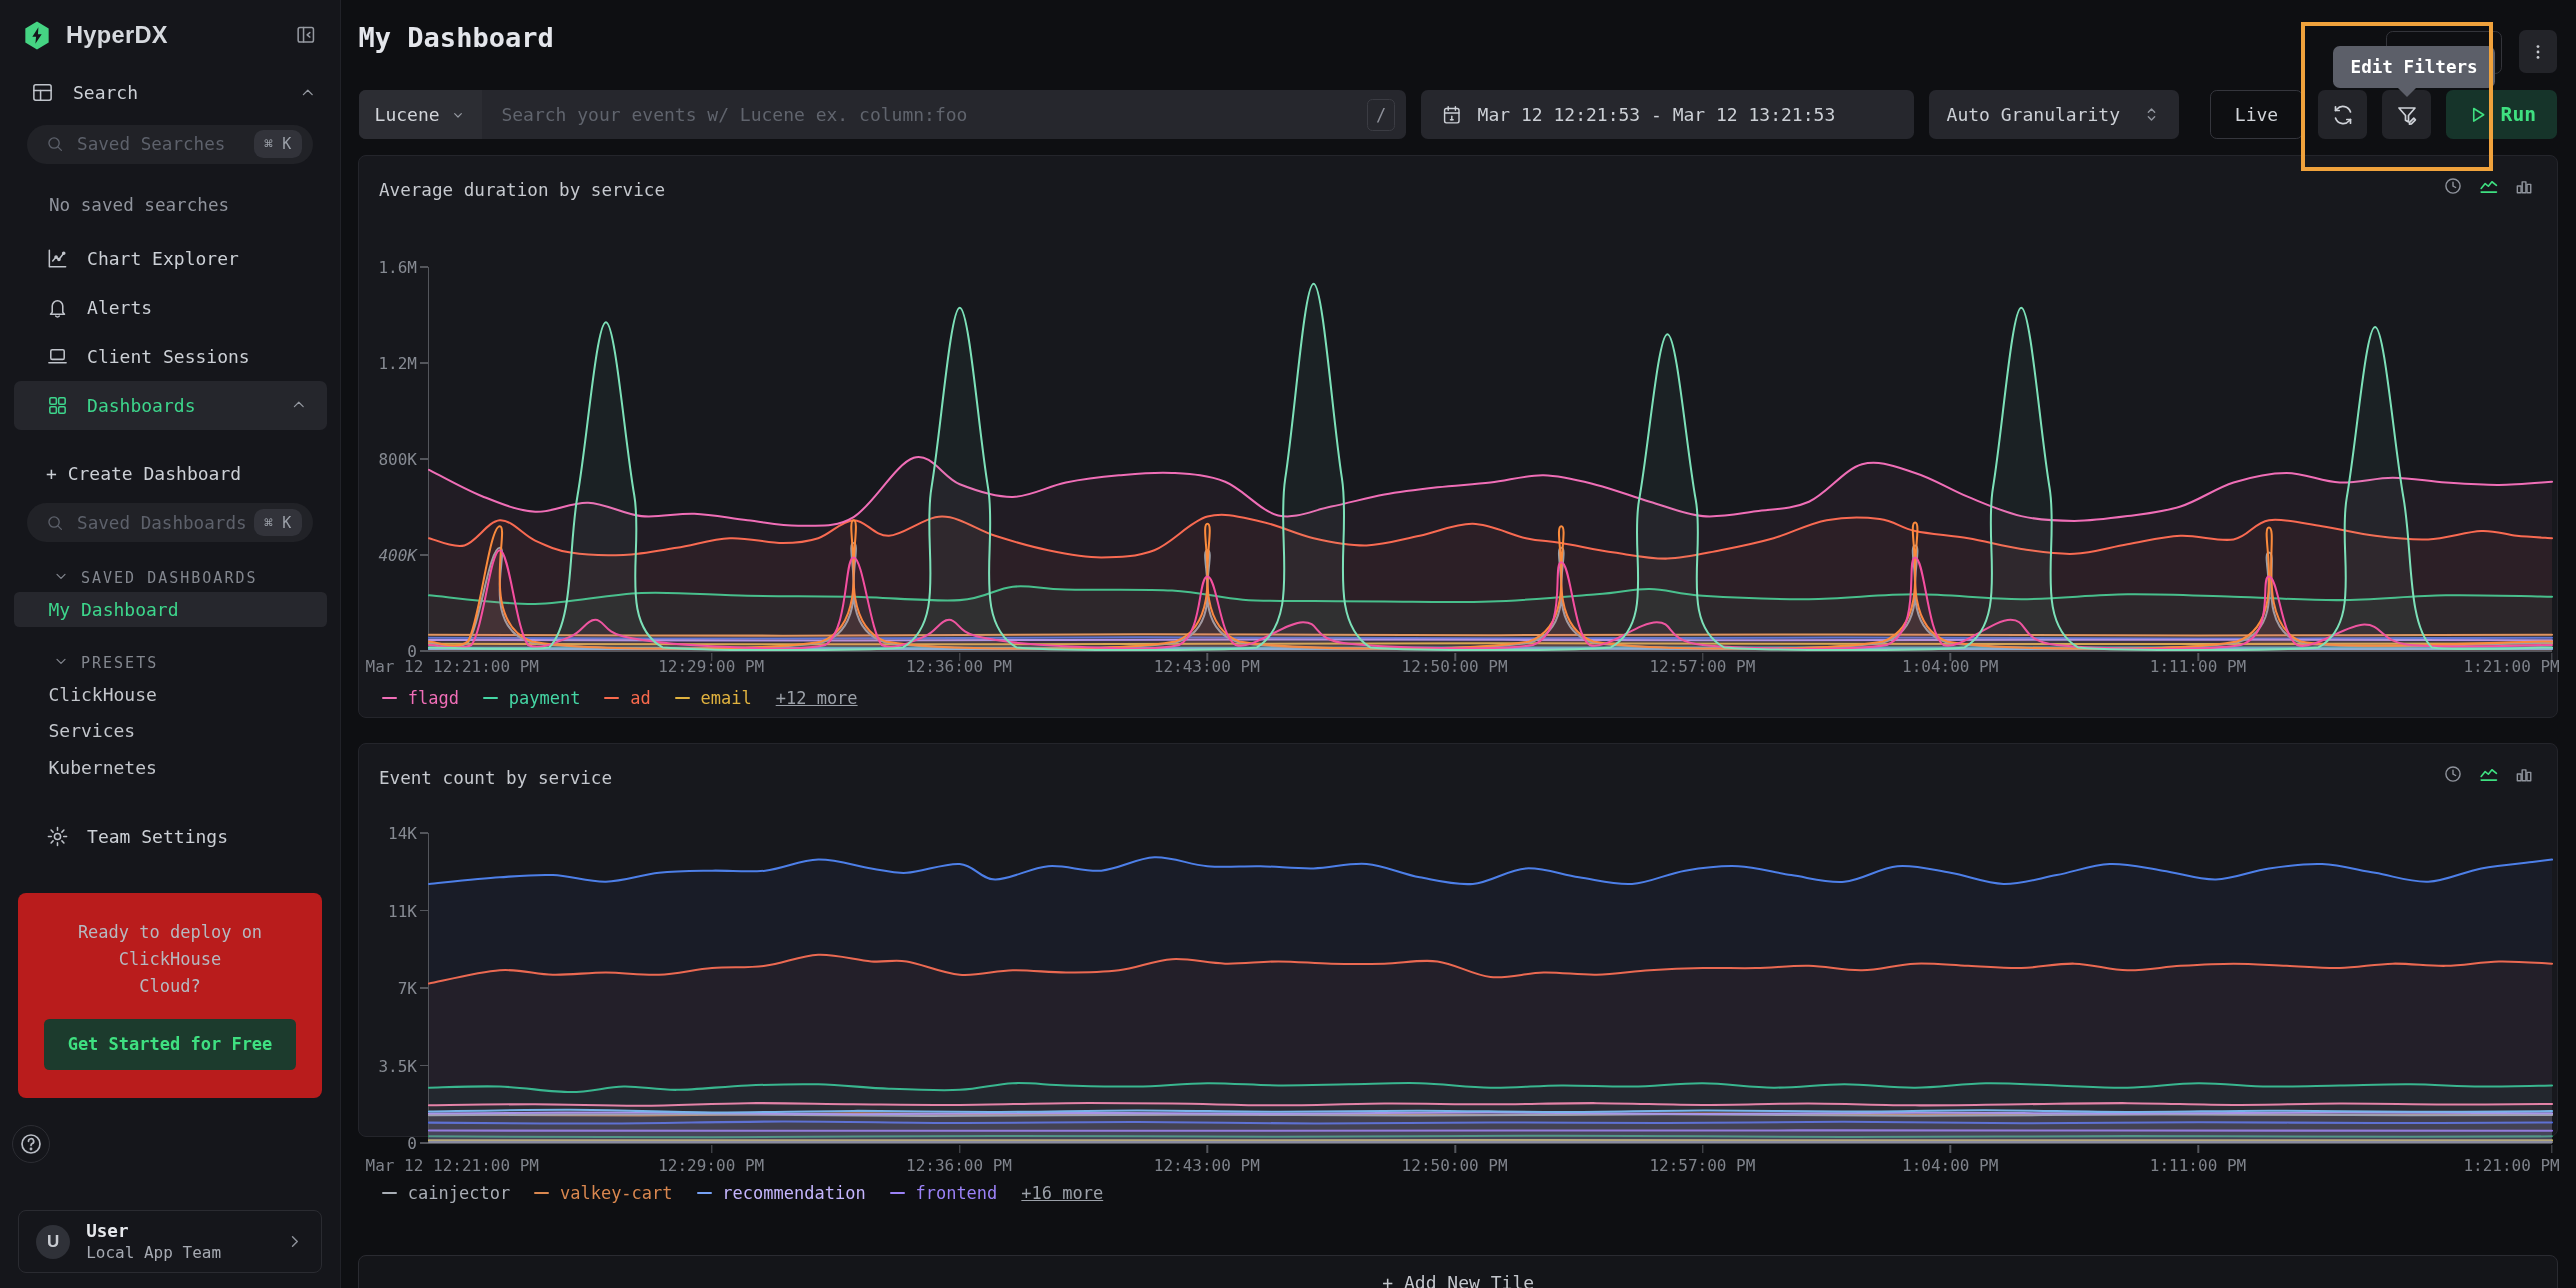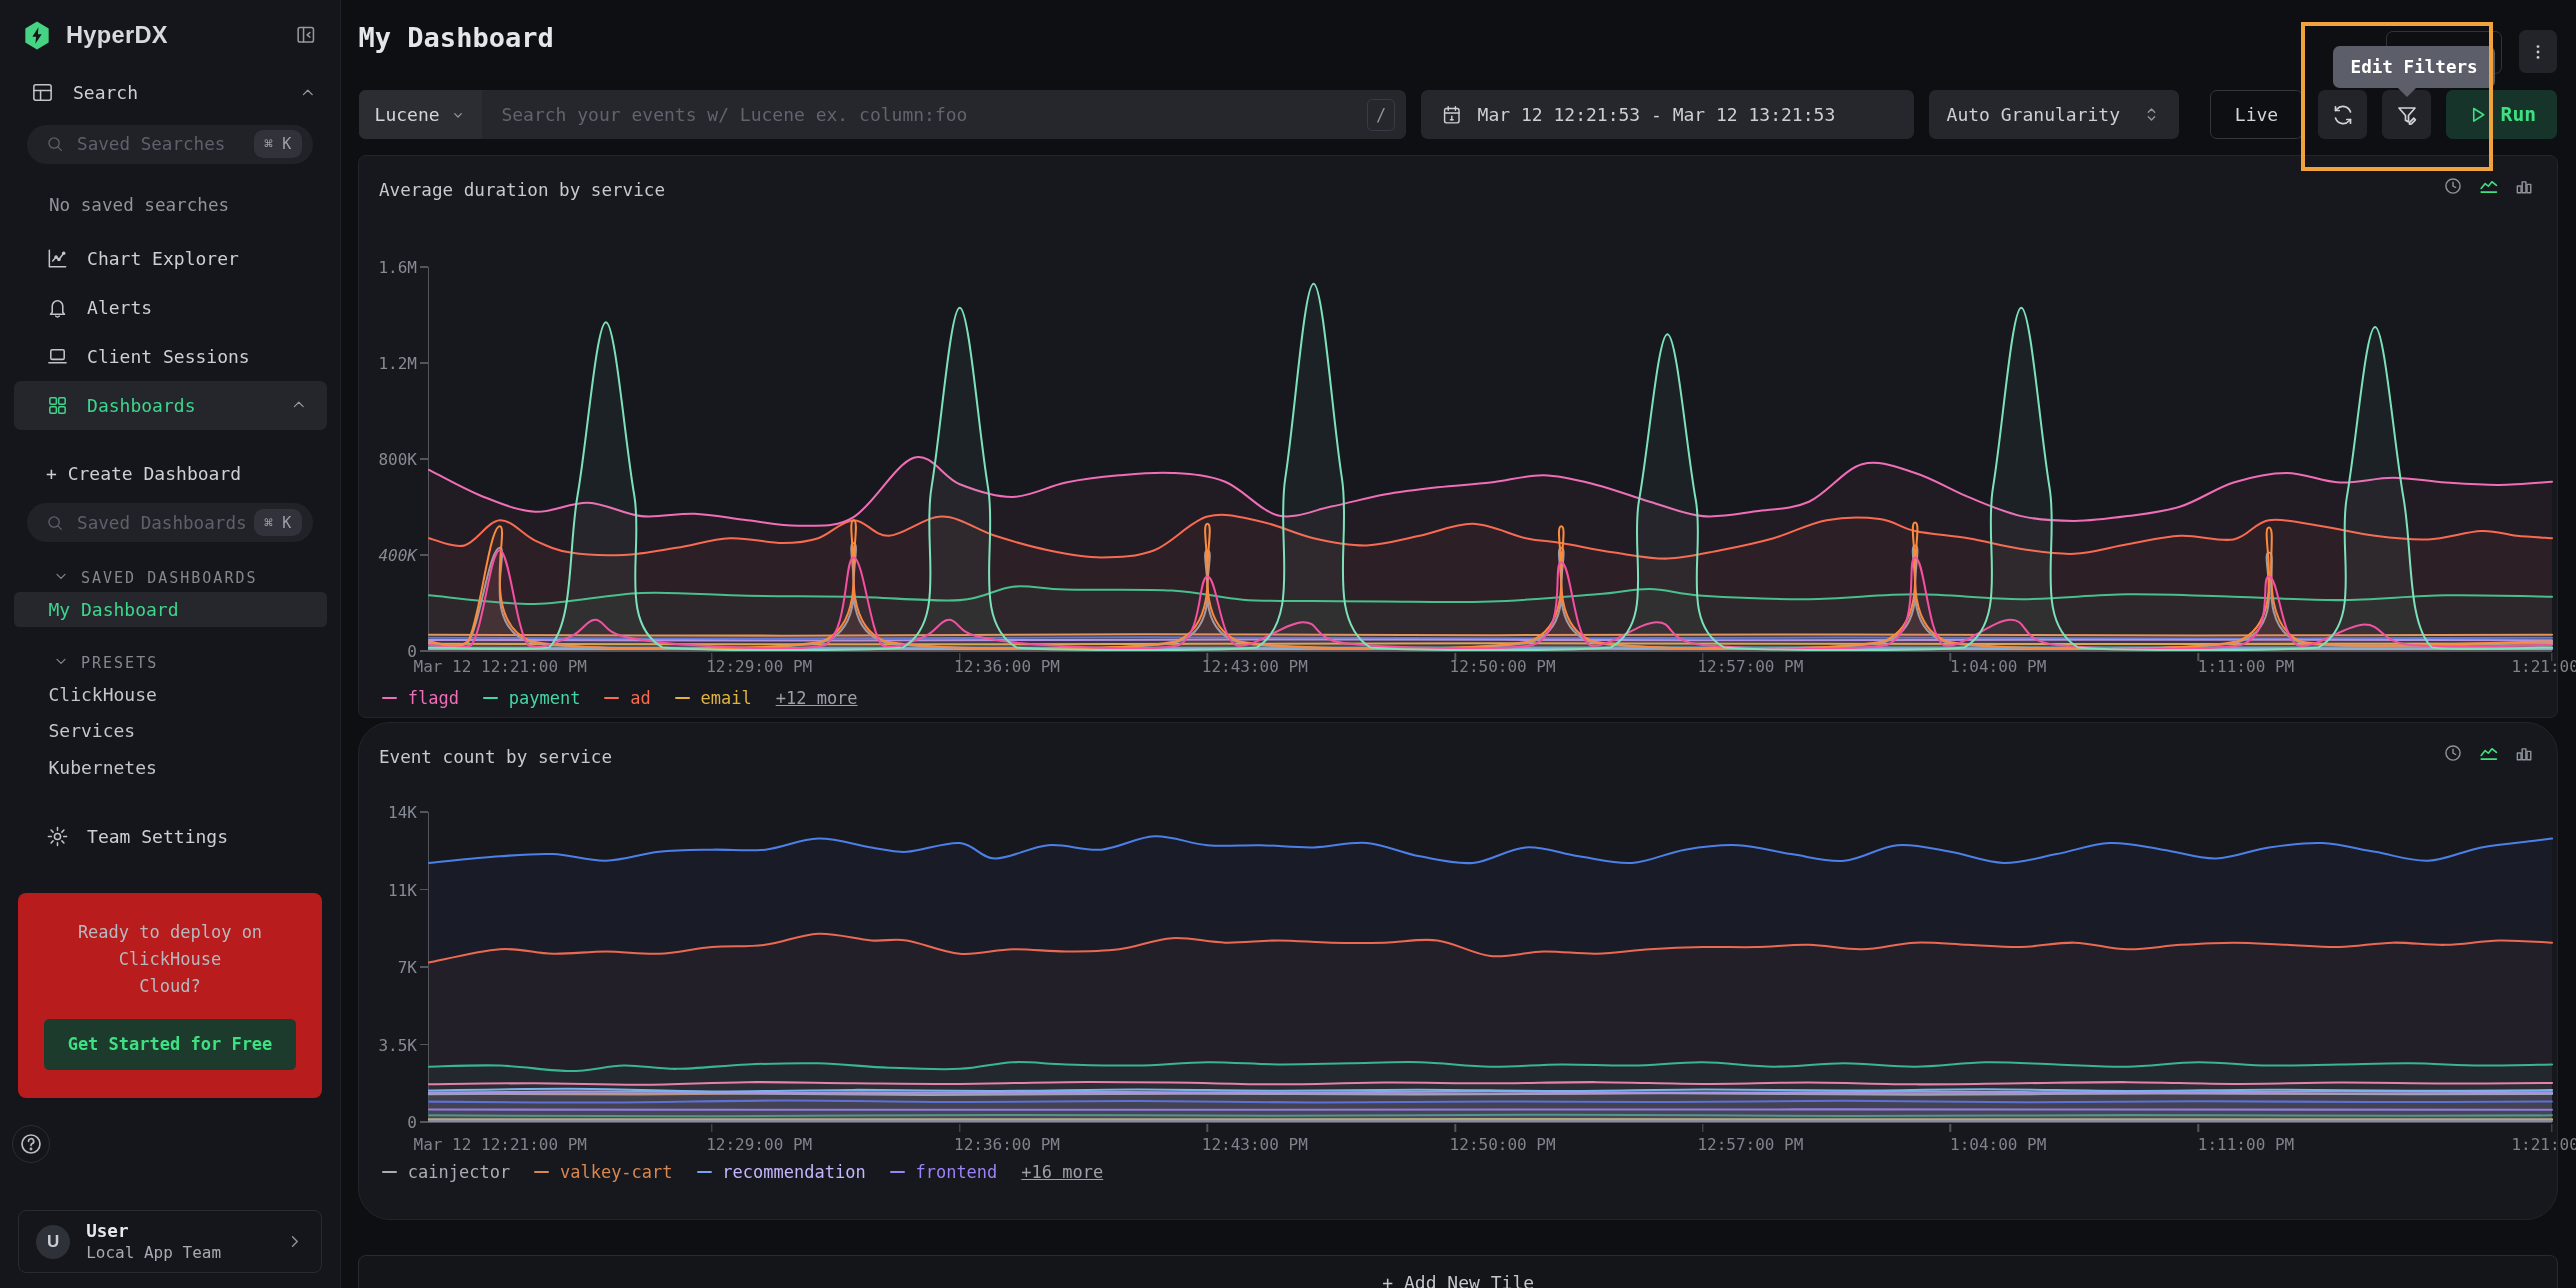--- a/index.html
+++ b/index.html
@@ -99,39 +99,39 @@
   .tooltip { position:absolute; left:1992px; top:46px; height:42px; padding:0 17.6px;
     background:#5c5f69; border-radius:6.8px; display:flex; align-items:center;
     font-size:17.6px; font-weight:bold; color:#ffffff; z-index:30; }
   .tooltip:after { content:""; position:absolute; left:65px; top:100%;
     border:9.5px solid transparent; border-top-color:#5c5f69; border-bottom-width:0; }
 
   
   .card { position:absolute; left:17px; right:17.6px; background:#17181d;
     border:1.4px solid #24252b; border-radius:8px; }
   .card1 { top:155px; height:563px; }
-  .card2 { top:722px; height:498px;border-radius:32px; }
+  .card2 { top:743px; height:394px; }
   .card-title { position:absolute; left:20px; top:24px; font-size:17.6px; color:#c6c9cf; }
   .card-icons { position:absolute; right:23px; top:19px; display:flex; gap:15px;
     align-items:center; }
   .card-icons > span { display:flex; cursor:pointer; }
   .plot { position:absolute; left:69px; right:5.4px; border-left:1.4px solid #54565c;
     border-bottom:1.4px solid #54565c; }
   .card1 .plot { top:111px; height:385px; }
   .card2 .plot { top:89px; height:311px; }
   .plot svg { position:absolute; inset:0; width:100%; height:100%; overflow:visible; }
   .ytick-label { position:absolute; right:calc(100% + 12px); transform:translateY(-50%);
     font-size:16px; color:#868a92; white-space:nowrap; }
   .ytick-mark { position:absolute; left:-9.5px; width:8px; height:1.4px; background:#54565c; }
   .xtick-mark { position:absolute; bottom:-9.5px; width:1.4px; height:8px; background:#54565c;
     transform:translateX(-50%); }
   .xlabels { position:absolute; left:69px; right:5.4px; height:20px; }
   .card1 .xlabels { top:501px; }
   .card2 .xlabels { top:412px; }
-  .xlabel { position:absolute; font-size:16px; color:#7e828a; white-space:nowrap;margin-left:48px; }
+  .xlabel { position:absolute; font-size:16px; color:#7e828a; white-space:nowrap; }
   .legend { position:absolute; left:23px; display:flex; gap:24px; align-items:center;
     font-size:17px; }
   .card1 .legend { top:532px; }
   .card2 .legend { top:439px; }
   .legend-item { display:flex; align-items:center; gap:10.8px; }
   .legend-dash { width:15px; height:2.7px; border-radius:1.4px; }
   .legend-more { color:#9ba0a8; text-decoration:underline; cursor:pointer; }
 
   .add-tile { position:absolute; left:17px; right:17.6px; top:1255px; height:74px;
     border:1.4px solid #2a2b31; border-radius:8px; background:#141519; display:flex;

